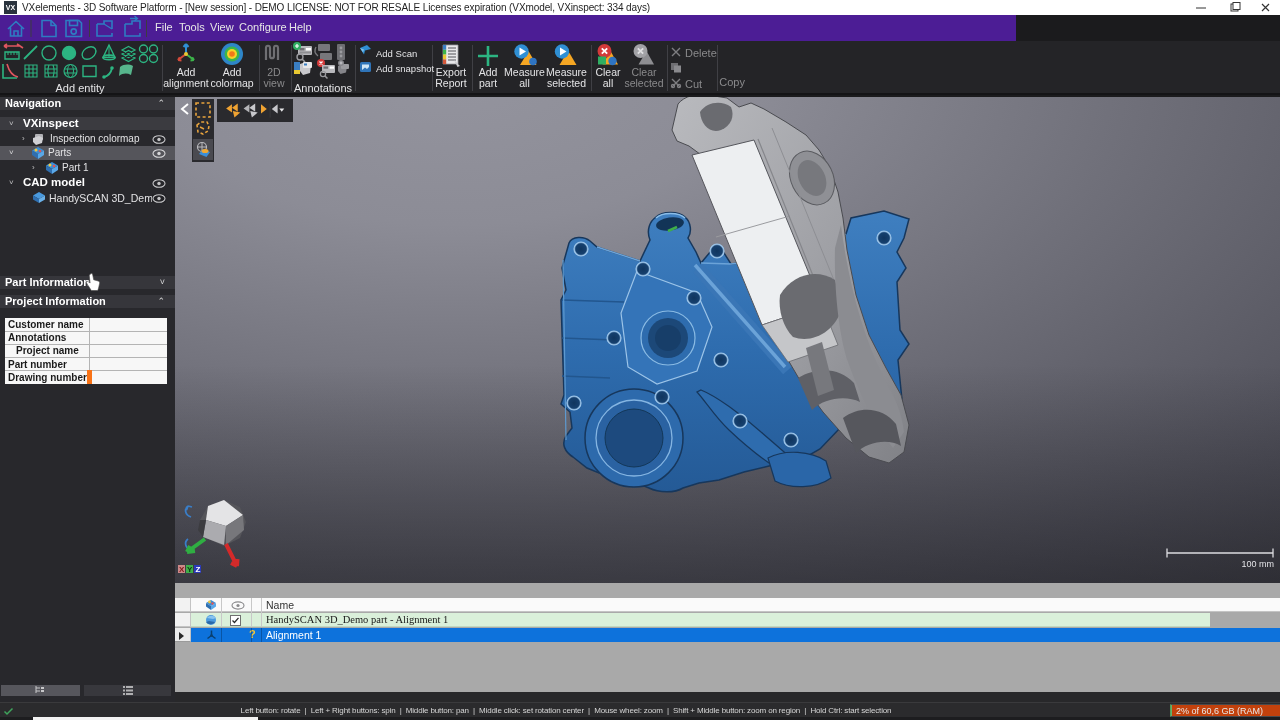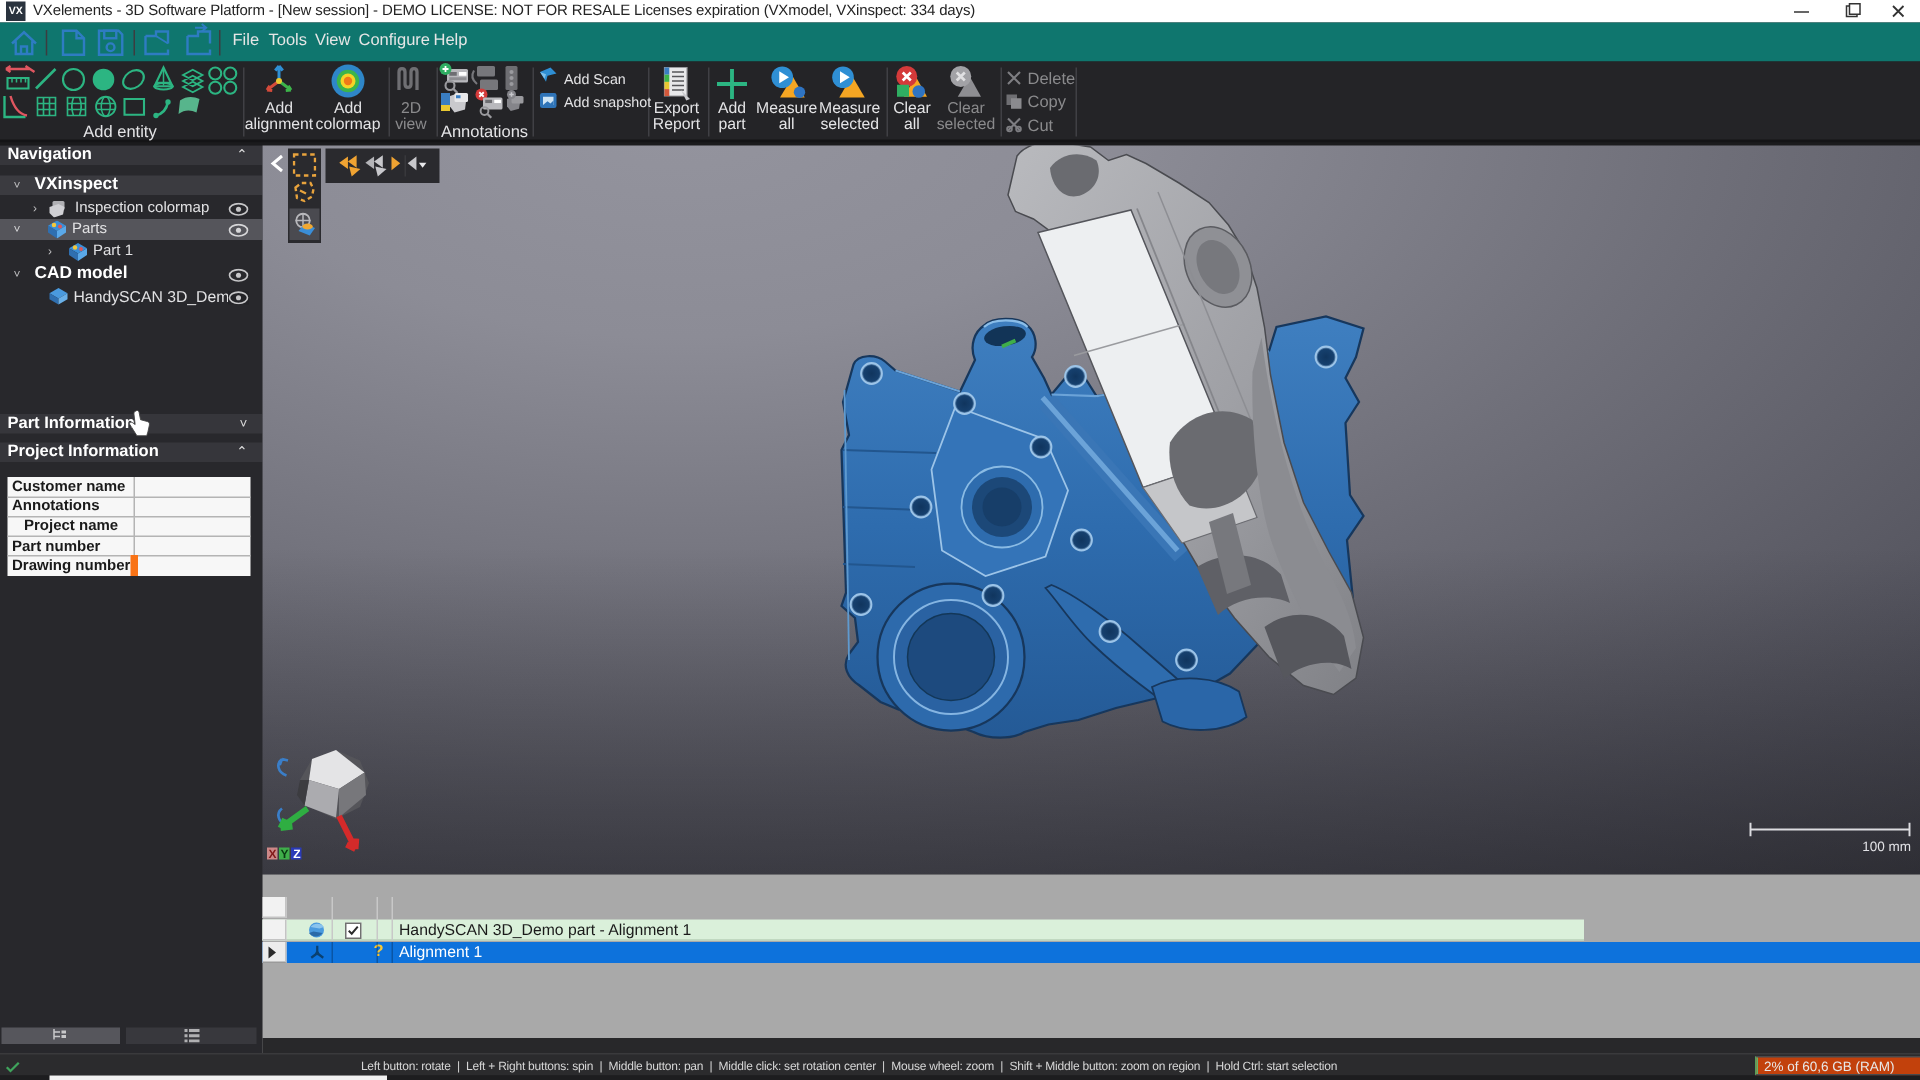--- a/index.html
+++ b/index.html
@@ -4,21 +4,21 @@
 <style>
 * { margin:0; padding:0; box-sizing:border-box; }
 html,body { width:1280px; height:720px; overflow:hidden; background:#1b1b1d; font-family:"Liberation Sans", sans-serif; }
 .abs { position:absolute; }
 #app { position:relative; width:1280px; height:720px; }
 
 #titlebar { position:absolute; left:0; top:0; width:1280px; height:15px; background:#ffffff; color:#1c1c1c; font-size:10px; }
 #titlebar .logo { position:absolute; left:4px; top:1px; width:13px; height:13px; background:#2a333e; color:#fff; font-size:7px; font-weight:bold; text-align:center; line-height:13px; }
 #titlebar .ttext { position:absolute; left:22px; top:1.5px; font-size:10px; color:#242424; letter-spacing:-0.1px; }
 
-#menubar { position:absolute; left:0; top:15px; width:1280px; height:26px; background:#0f766e; }
+#menubar { position:absolute; left:0; top:15px; width:1016px; height:26px; background:#4c1d95; }
 #menubar .mtext { position:absolute; top:6px; color:#e6e6e6; font-size:11px; }
 
 #ribbon { position:absolute; left:0; top:41px; width:1280px; height:54px; background:#242427; border-bottom:2px solid #141416; }
 .rsep { position:absolute; top:4px; width:1px; height:46px; background:#404045; }
 .rcap { position:absolute; color:#e4e4e6; font-size:11px; text-align:center; line-height:11px; }
 .rcap2 { position:absolute; color:#e4e4e6; font-size:10.5px; text-align:center; line-height:10.5px; }
 .gray { color:#8a8a8c; }
 
 #leftpanel { position:absolute; left:0; top:97px; width:175px; height:605px; background:#28282c; overflow:hidden; }
 .phead { position:absolute; left:0; width:175px; height:13px; background:#36363b; color:#ffffff; font-size:11px; font-weight:bold; padding-left:5px; line-height:13px; }
@@ -230,21 +230,21 @@
     <div class="rcap" style="left:273px;top:42px;width:100px;">Annotations</div>
     <div class="rcap" style="left:376px;top:7px;width:80px;text-align:left;font-size:9.5px;">Add Scan</div>
     <div class="rcap" style="left:376px;top:22px;width:90px;text-align:left;font-size:9.5px;">Add snapshot</div>
     <div class="rcap2" style="left:421px;top:26px;width:60px;">Export<br>Report</div>
     <div class="rcap2" style="left:458px;top:26px;width:60px;">Add<br>part</div>
     <div class="rcap2" style="left:494px;top:26px;width:61px;">Measure<br>all</div>
     <div class="rcap2" style="left:536px;top:26px;width:61px;">Measure<br>selected</div>
     <div class="rcap2" style="left:578px;top:26px;width:60px;">Clear<br>all</div>
     <div class="rcap2 gray" style="left:614px;top:26px;width:60px;">Clear<br>selected</div>
     <div class="rcap gray" style="left:685px;top:7px;width:60px;text-align:left;">Delete</div>
-    <div class="rcap gray" style="left:685px;top:22px;width:60px;text-align:left;">Copy</div>
+    <div class="rcap gray" style="left:685px;top:36px;width:60px;text-align:right;">Copy</div>
     <div class="rcap gray" style="left:685px;top:38px;width:60px;text-align:left;">Cut</div>
   </div>
 
   <div id="leftpanel">
     <div class="phead" style="top:0;">Navigation<span class="chev">⌃</span></div>
     <div class="trow" style="top:20px;height:13px;background:#3b3b40;font-weight:bold;font-size:11.5px;color:#fff;">
       <span style="position:absolute;left:9px;top:0;font-weight:normal;font-size:8px;color:#c0c0c2;">˅</span>
       <span style="position:absolute;left:23px;top:-1px;">VXinspect</span>
     </div>
     <div class="trow" style="top:34.5px;">
@@ -499,22 +499,36 @@
     <svg class="abs" style="left:985px;top:450px" width="120" height="26">
       <line x1="7" y1="6" x2="113" y2="6" stroke="#dcdce0" stroke-width="1.3"></line>
       <line x1="7" y1="1.5" x2="7" y2="10.5" stroke="#dcdce0" stroke-width="1.3"></line>
       <line x1="113" y1="1.5" x2="113" y2="10.5" stroke="#dcdce0" stroke-width="1.3"></line>
       <text x="114" y="20" fill="#e2e2e6" font-family="'Liberation Sans',sans-serif" font-size="9" text-anchor="end">100 mm</text>
     </svg>
   </div>
 
   <div id="bpanel">
 
-
-    <div class="abs" style="left:0;top:30px;width:881px;height:14px;background:#daf0da;border-bottom:1px solid #c0d8c0;">
+    <div class="abs" style="left:0;top:15px;width:1105px;height:14px;background:#fafafa;border-bottom:1px solid #c4c4c4;">
+      <svg style="position:absolute;left:29px;top:1px" width="14" height="12">
+          <path d="M7 1 L12 4 L7 7 L2 4 Z" fill="#3a8ed8"></path>
+          <path d="M2 4 L7 7 L7 11 L2 7.5 Z" fill="#2f6fb0"></path>
+          <path d="M12 4 L7 7 L7 11 L12 7.5 Z" fill="#5aa8e8"></path>
+          <circle cx="5.5" cy="3" r="1.4" fill="#f5c83a"></circle>
+          <circle cx="8.5" cy="4.5" r="1.2" fill="#e05656"></circle>
+        </svg>
+      <svg style="position:absolute;left:56px;top:3px" width="14" height="9">
+          <ellipse cx="7" cy="4.5" rx="6" ry="3.6" fill="none" stroke="#8a8a8c" stroke-width="1.1"></ellipse>
+          <circle cx="7" cy="4.5" r="1.6" fill="#8a8a8c"></circle>
+        </svg>
+      <div style="position:absolute;left:91px;top:1px;font-size:10.5px;color:#333;">Name</div>
+    </div>
+
+    <div class="abs" style="left:0;top:30px;width:1035px;height:14px;background:#daf0da;border-bottom:1px solid #c0d8c0;font-family:Liberation Serif, serif;">
       <svg style="position:absolute;left:30px;top:1px" width="13" height="12">
           <circle cx="6" cy="6" r="5" fill="#4a9ade"></circle>
           <path d="M2 4 C4 1 9 1 11 4 L8 5 Z" fill="#8ac4ee"></path>
           <path d="M10 8 C8 11 3 11 1 8 L4 7 Z" fill="#2a6aa8"></path>
         </svg>
       <div style="position:absolute;left:55px;top:1.5px;width:11px;height:11px;background:#fff;border:1px solid #707070;">
         <svg width="9" height="9" style="display:block;margin:0">
             <path d="M1.5 4.5 L3.5 6.5 L7.5 1.8" stroke="#2a2a2a" stroke-width="1.3" fill="none"></path>
           </svg>
       </div>

